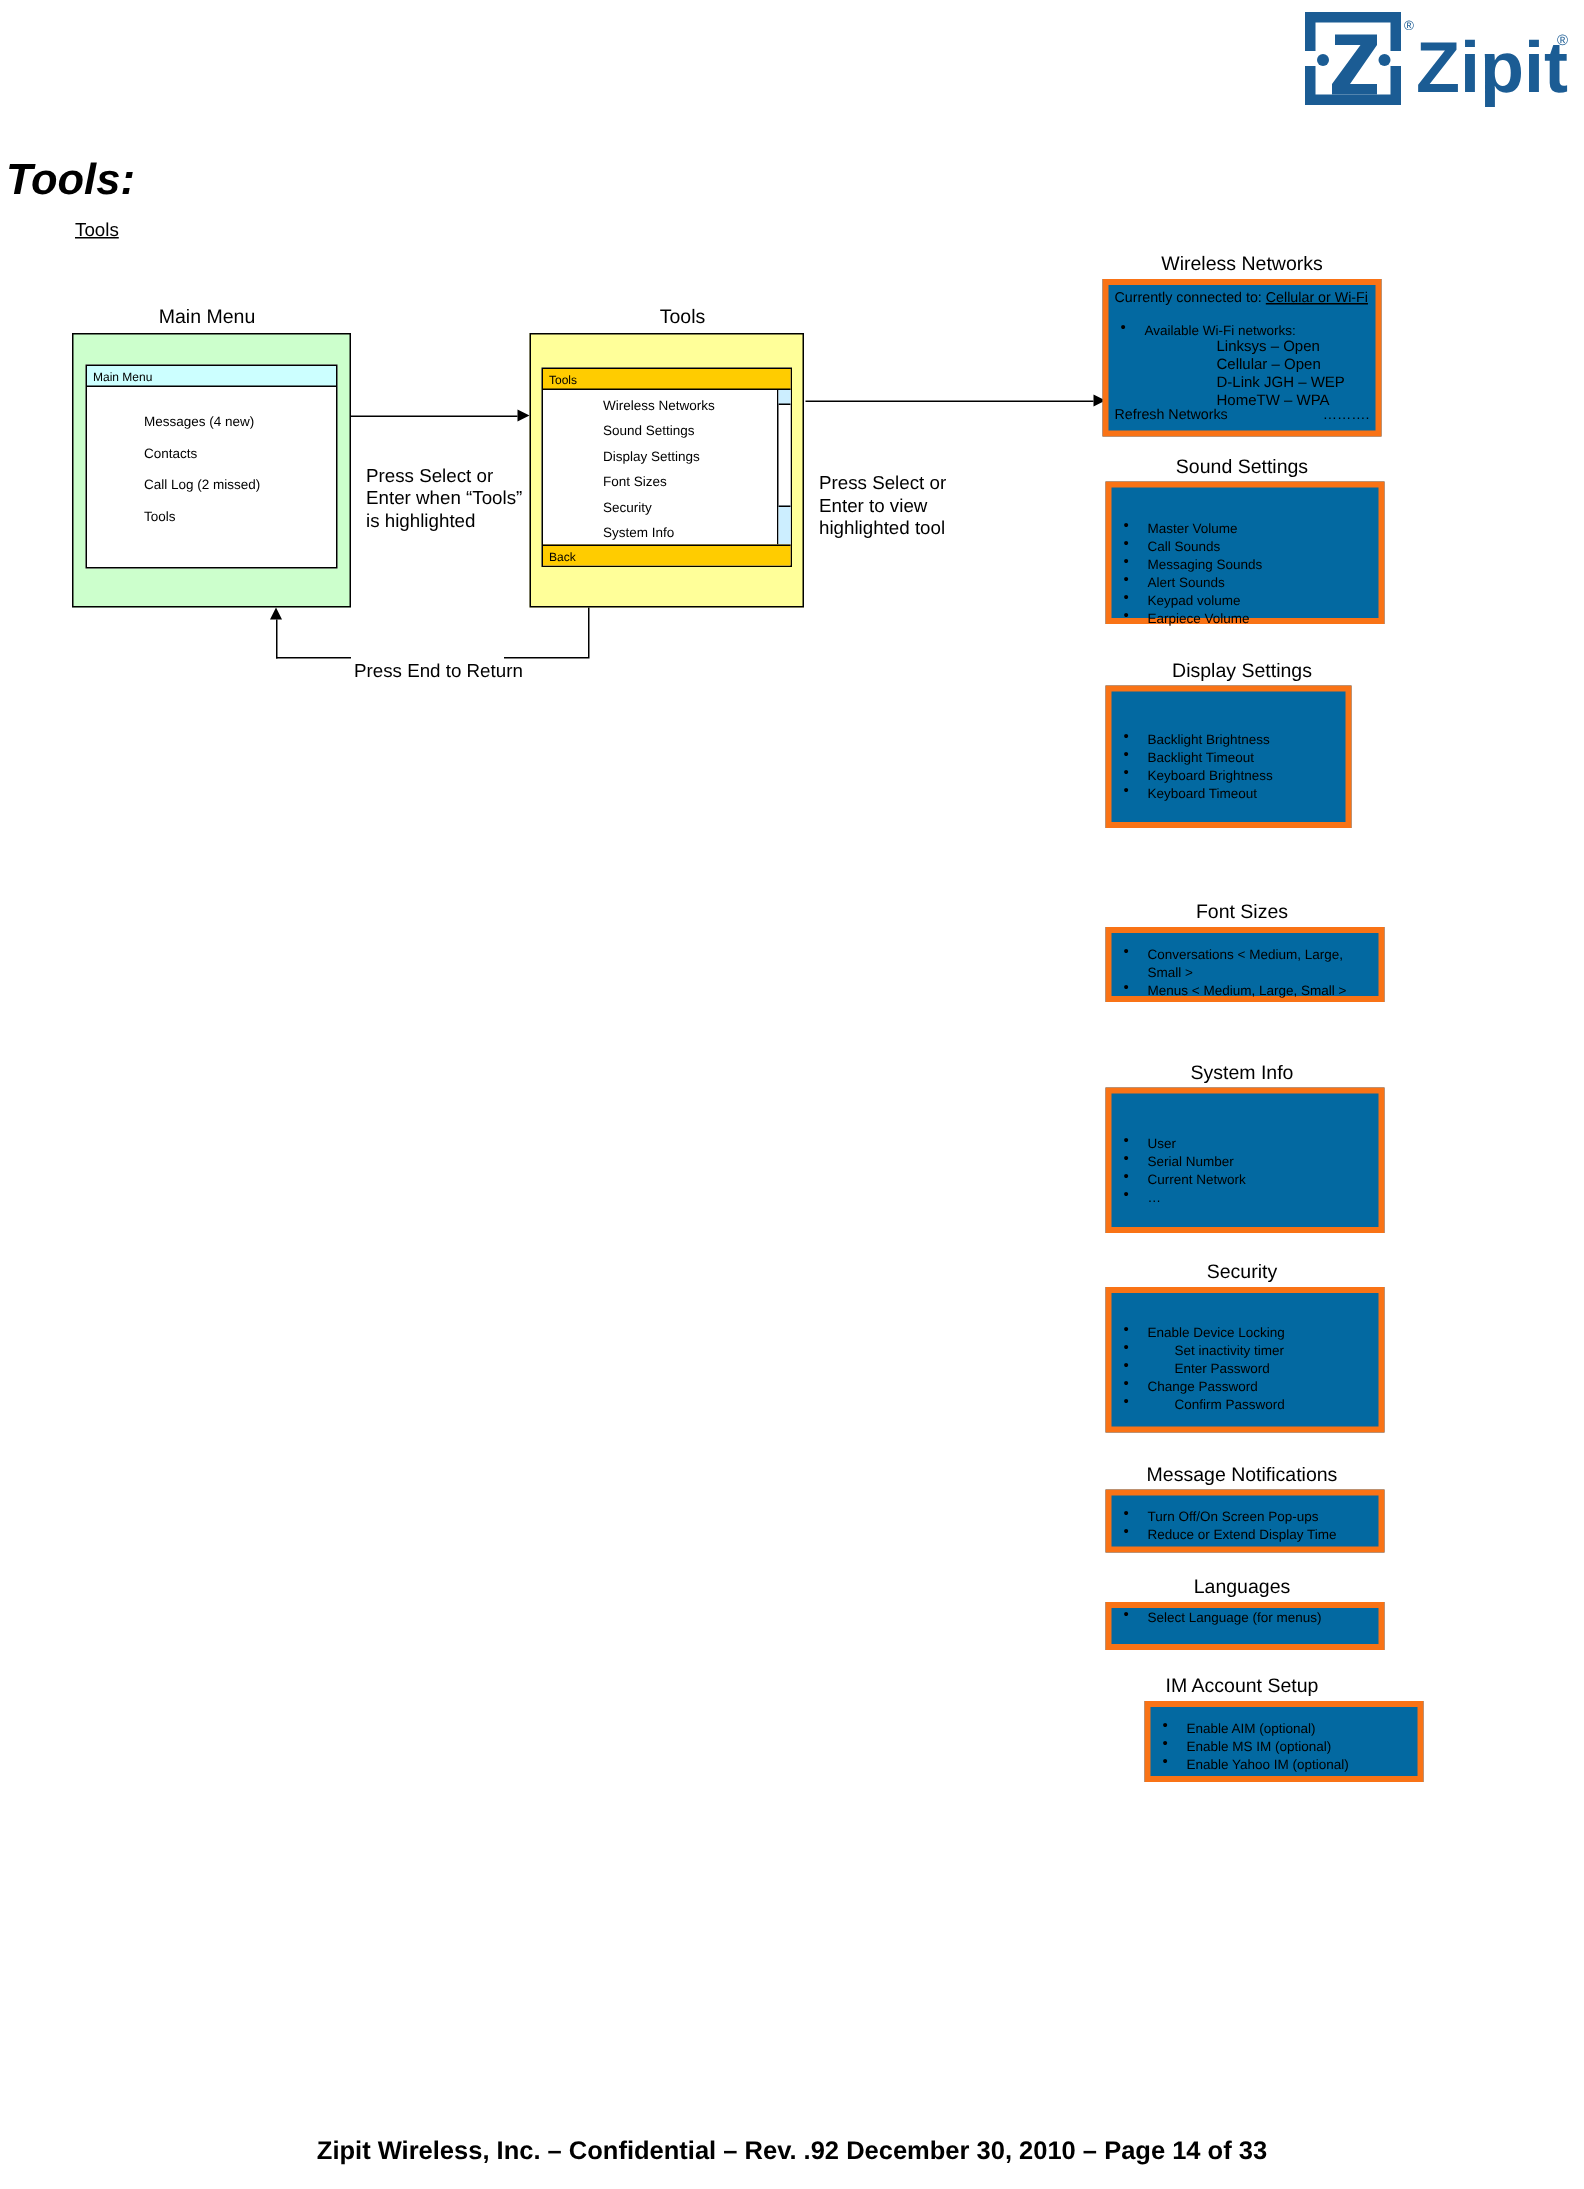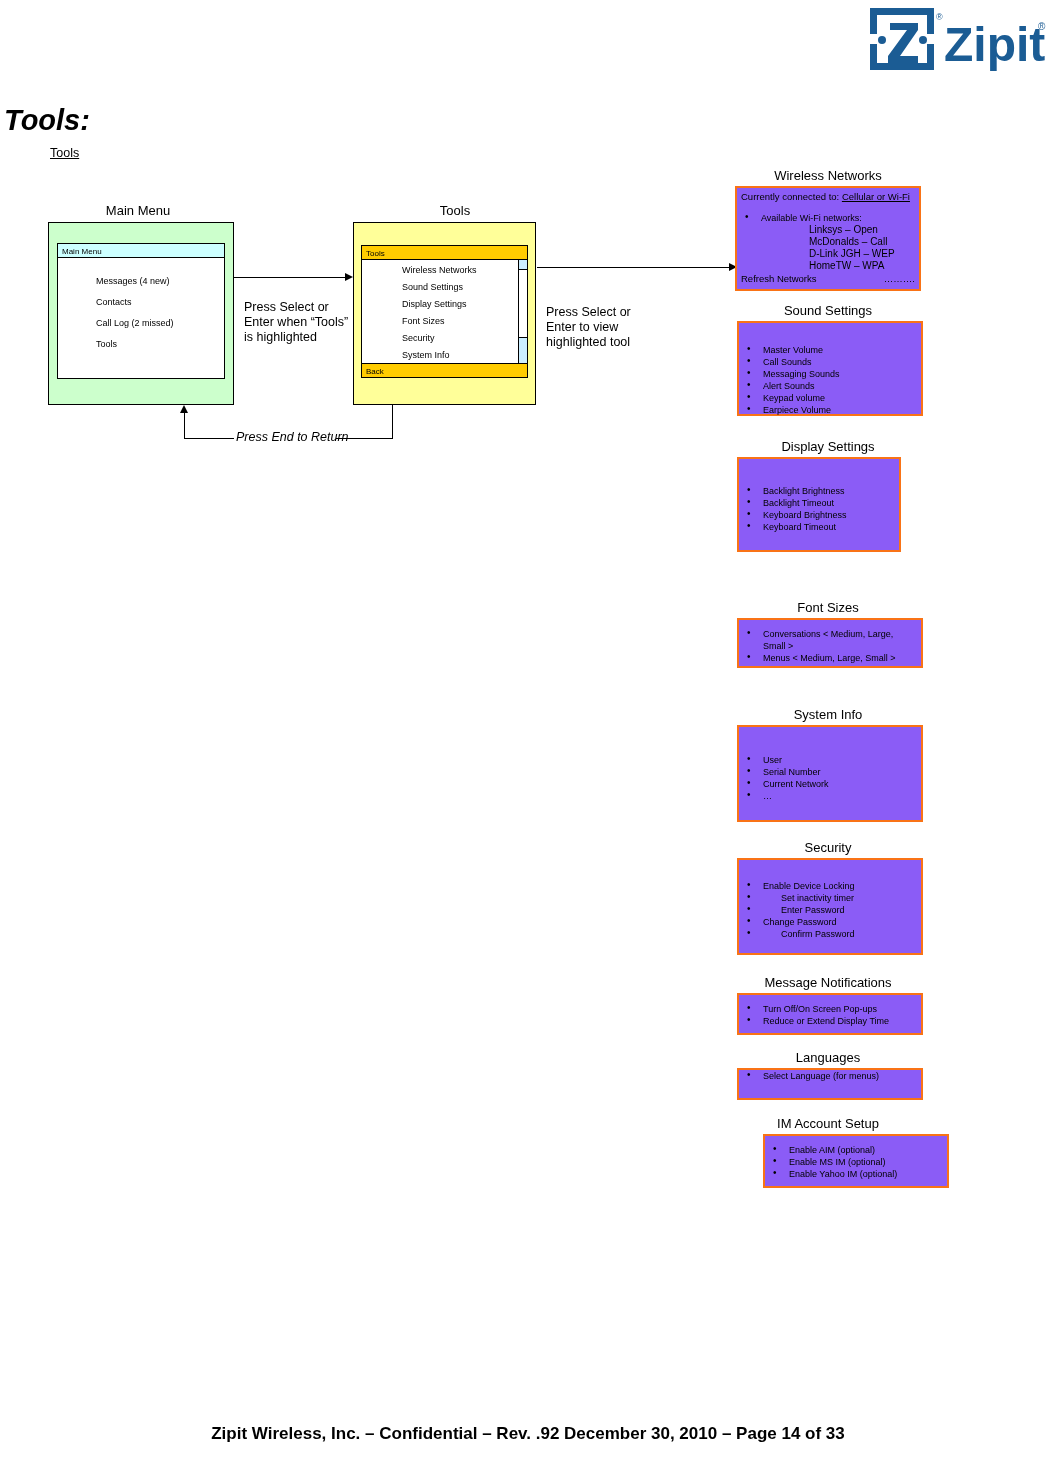--- a/index.html
+++ b/index.html
@@ -135,20 +135,21 @@
     border-top: 1px solid #000;
     box-sizing: border-box;
   }
 
   
   .conn-label {
     position: absolute;
     font-size: 12.5px;
     line-height: 15px;
     white-space: nowrap;
+    margin-top: 10px;
   }
 
   
   .line-h, .line-v {
     position: absolute;
     background: #000;
   }
   .line-h { height: 1px; }
   .line-v { width: 1px; }
   .arrow-right {
@@ -168,22 +169,22 @@
 
   
   .panel-title {
     position: absolute;
     font-size: 13px;
     text-align: center;
     white-space: nowrap;
   }
   .panel {
     position: absolute;
-    border: 2px solid #f97316;
-    background: #8b5cf6;
+    border: 4px solid #f97316;
+    background: #0369a1;
     box-sizing: border-box;
   }
   .panel-line {
     font-size: 9.5px;
     line-height: 12px;
     white-space: nowrap;
   }
 
   ul.bullets {
     margin: 0;
@@ -297,33 +298,33 @@
 <div class="arrow-right" style="left:729px; top:263px;"></div>
 <div class="conn-label" style="left:546px; top:305px;">Press Select or</div>
 <div class="conn-label" style="left:546px; top:320px;">Enter to view</div>
 <div class="conn-label" style="left:546px; top:335px;">highlighted tool</div>
 
 <div class="line-v" style="left:392px; top:405px; width:1px; height:33px;"></div>
 <div class="line-h" style="left:336px; top:438px; width:57px;"></div>
 <div class="line-h" style="left:184px; top:438px; width:50px;"></div>
 <div class="line-v" style="left:184px; top:413px; width:1px; height:26px;"></div>
 <div class="arrow-up" style="left:180px; top:405px;"></div>
-<div class="conn-label" style="left:236px; top:430px;font-style:italic;">Press End to Return</div>
+<div class="conn-label" style="left:236px; top:430px;">Press End to Return</div>
 
 <div class="panel-title" style="left:733px; top:168px; width:190px;">Wireless Networks</div>
 <div class="panel" style="left:735px; top:186px; width:186px; height:105px;">
   <div class="panel-line" style="padding:3px 0 0 4px;">
     <span>Currently connected to:</span>
     <u>Cellular or Wi-Fi</u>
   </div>
   <ul class="bullets" style="margin-top:9px;">
     <li>Available Wi-Fi networks:</li>
   </ul>
   <div class="plain-sub">Linksys – Open</div>
-  <div class="plain-sub">McDonalds – Call</div>
+  <div class="plain-sub">Cellular – Open</div>
   <div class="plain-sub">D-Link JGH – WEP</div>
   <div class="plain-sub">HomeTW – WPA</div>
   <div class="panel-line" style="position:absolute; left:4px; bottom:4px; right:4px; display:flex; justify-content:space-between;">
     <span>Refresh Networks</span>
     <span>……….</span>
   </div>
 </div>
 
 <div class="panel-title" style="left:733px; top:303px; width:190px;">Sound Settings</div>
 <div class="panel" style="left:737px; top:321px; width:186px; height:95px;">

